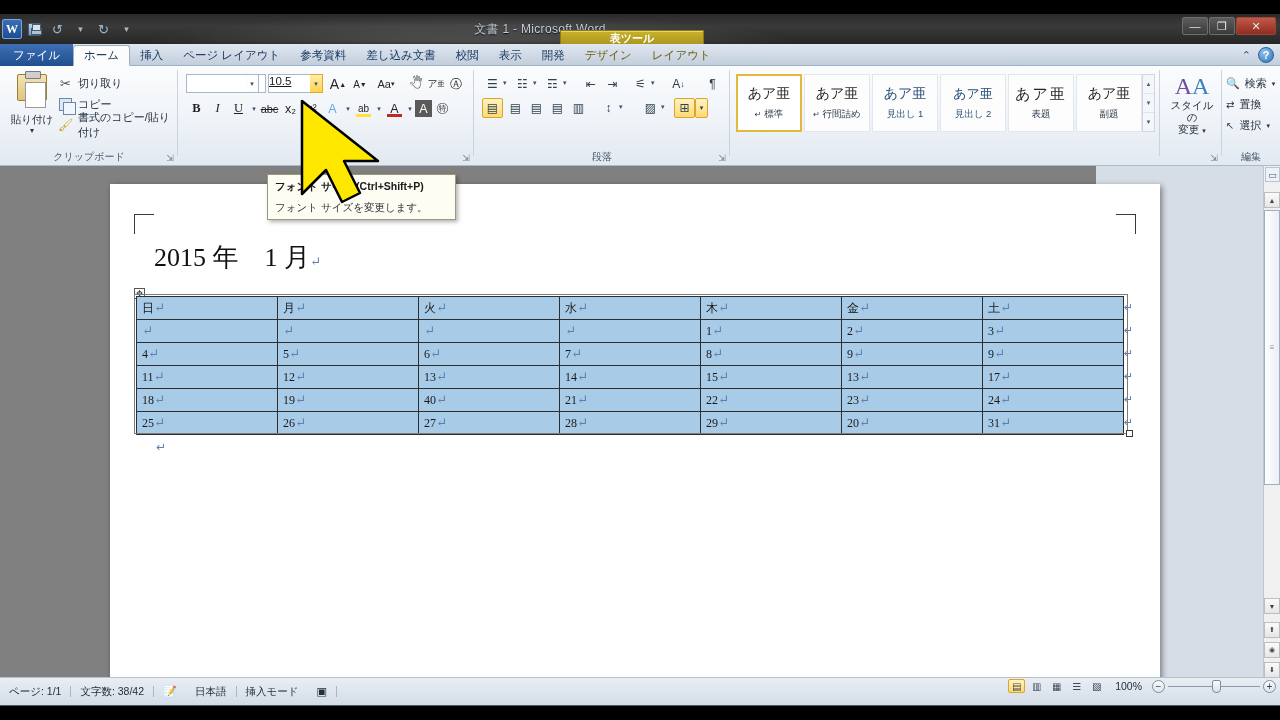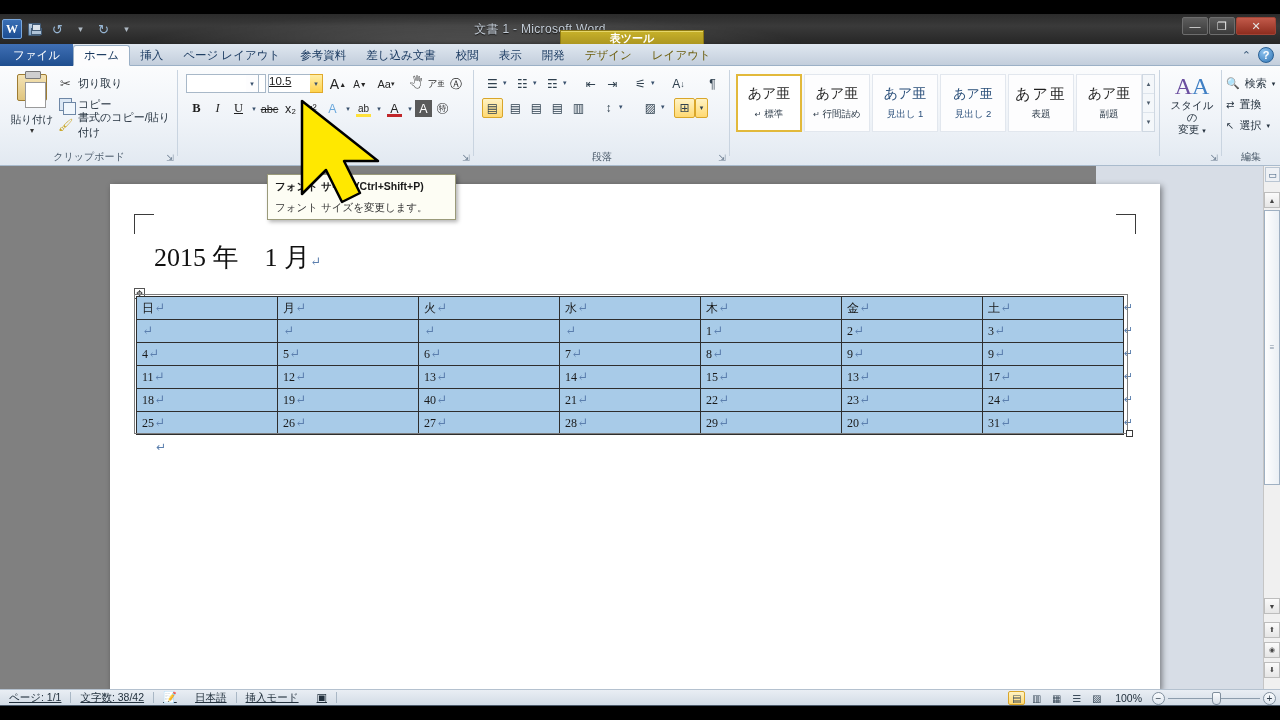--- a/index.html
+++ b/index.html
@@ -317,24 +317,24 @@
     display:flex;align-items:center;justify-content:center; color:#7d8ea0; font-size:8px;
   }
   .ruler-toggle{
     position:absolute; right:1px; top:153px; width:15px;height:15px;
     background:#eef1f5; border:1px solid #b9c5d2; font-size:9px;
     display:flex;align-items:center;justify-content:center; color:#3e5c7c;
   }
 
   
   .status{
-    position:absolute; left:0; bottom:0; width:1280px; height:16px;
+    position:absolute; left:0; bottom:0; width:1280px; height:28px;
     background:linear-gradient(180deg,#e9eef4,#d3dce6);
     border-top:1px solid #b4c1cf;
-    display:flex; align-items:center; font-size:10.5px; color:#22303d;text-decoration:underline;
+    display:flex; align-items:center; font-size:10.5px; color:#22303d;
   }
   .sitem{ padding:0 9px; height:16px; display:flex;align-items:center; gap:5px;}
   .sdiv{ width:1px; height:11px; background:#a9b7c5; }
   .status-right{ position:absolute; right:4px; top:0; height:16px; display:flex; align-items:center; gap:3px;}
   .vbtn{ width:17px;height:14px; display:flex;align-items:center;justify-content:center; font-size:10px; color:#3b4b5a;}
   .vbtn.sel{ background:linear-gradient(180deg,#fff3c4,#ffd972); border:1px solid #d9a62a; border-radius:2px;}
   .zoomtxt{ padding:0 7px; font-size:10.5px;}
   .zcircle{
     width:13px;height:13px;border-radius:50%;
     border:1px solid #7f8e9d; background:linear-gradient(180deg,#fafcfe,#dde5ee);

